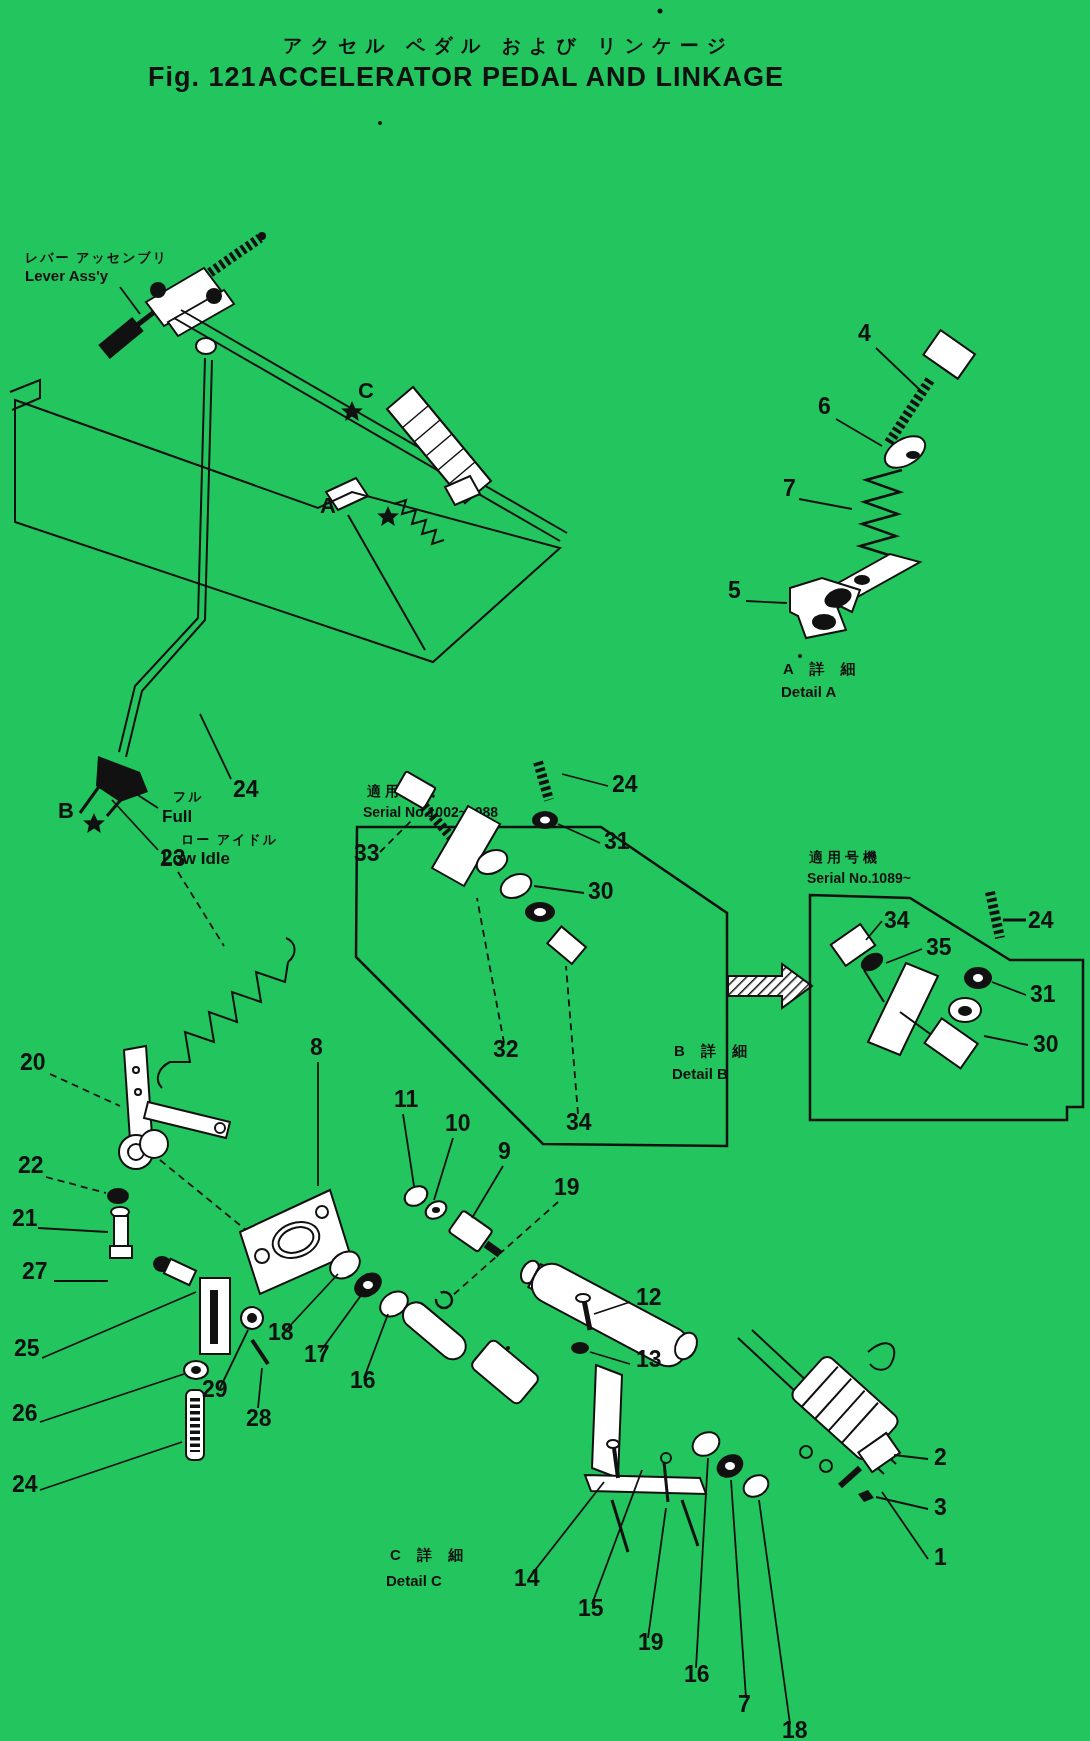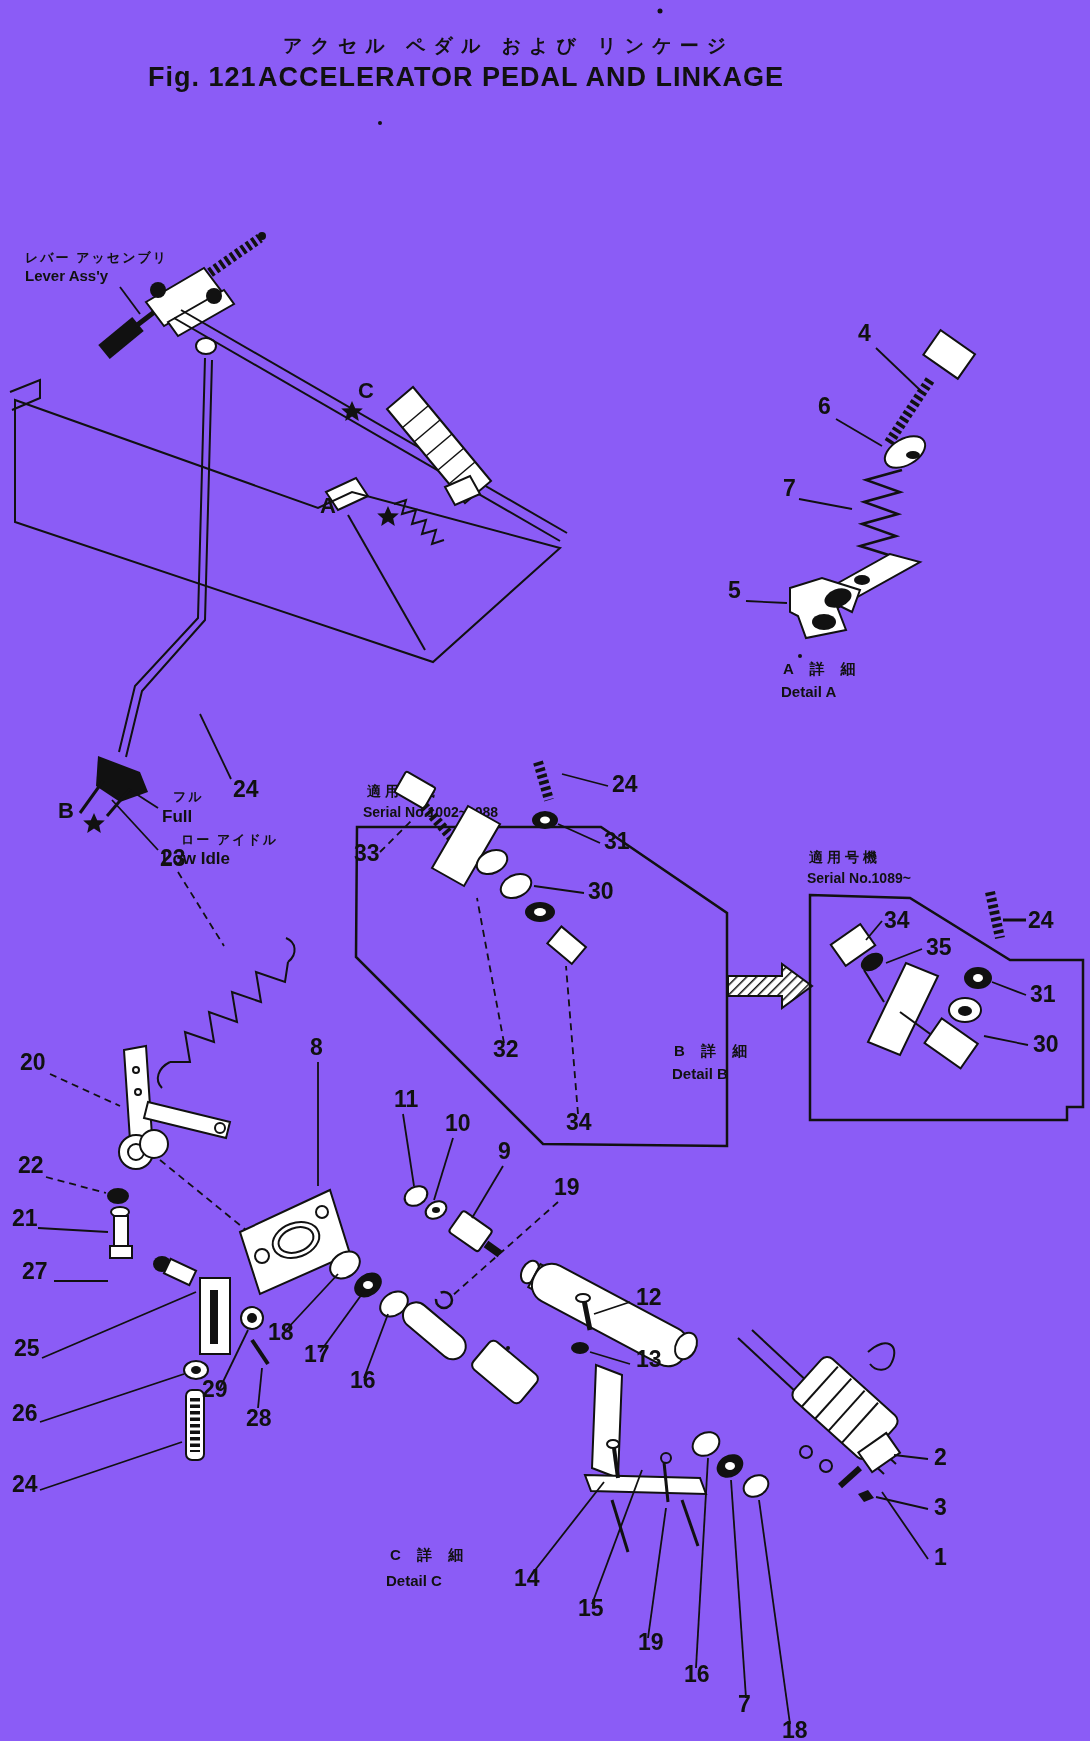--- a/index.html
+++ b/index.html
@@ -1,16 +1,16 @@
 <!DOCTYPE html>
 <html><head>
 <meta charset="utf-8">
 <style>
   html,body{margin:0;padding:0;background:#e8e8e8;}
-  .page{width:1090px;height:1741px;background:#8b5cf6;position:relative;outline:2px solid #111;overflow:hidden;}
+  .page{width:1090px;height:1741px;background:#22c55e;position:relative;outline:2px solid #111;overflow:hidden;}
   svg{display:block;}
   text{font-family:"Liberation Sans","DejaVu Sans",sans-serif;font-weight:bold;fill:#111;}
   .title-en{font-size:27px;letter-spacing:1px;}
   .title-jp{font-size:19px;letter-spacing:8px;}
   .callout{font-size:23px;}
   .lbl{font-size:15px;}
   .lbl-jp{font-size:13px;letter-spacing:2px;}
   .lbl-jp-wide{font-size:15px;letter-spacing:6px;}
   .marker{font-size:22px;}
   .serial{font-size:14px;}

